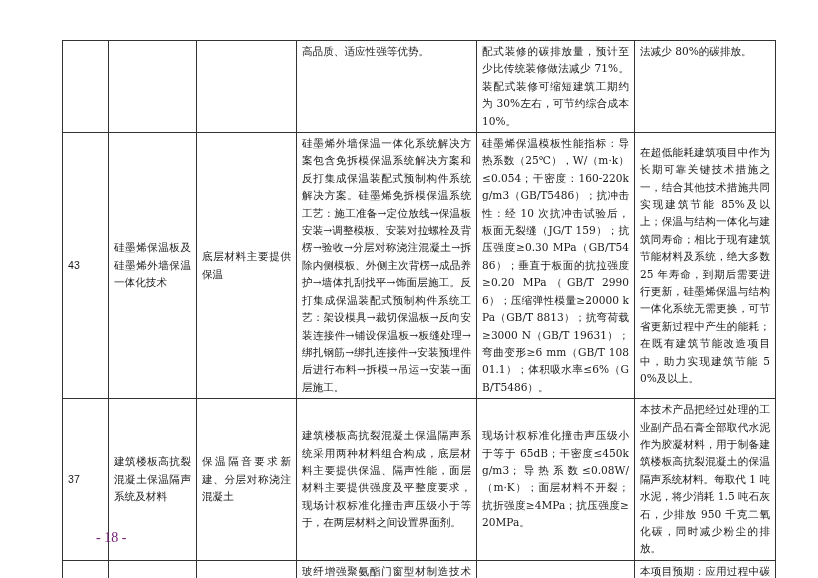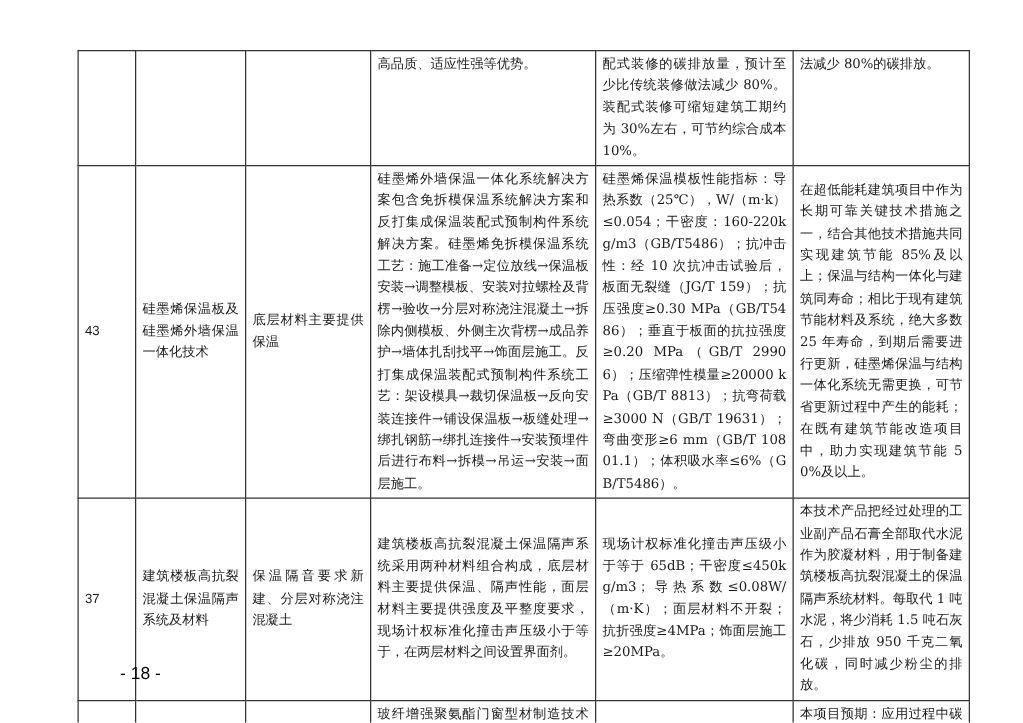--- a/index.html
+++ b/index.html
@@ -8,58 +8,58 @@
   .page { position: absolute; left: 0; top: 0; width: 818px; height: 486px; }
   table.doc { position: absolute; left: 62px; top: 40px; border-collapse: collapse; table-layout: fixed; width: 713px; }
   table.doc td { border: 1px solid #333; vertical-align: top; font-size: 10.6px; line-height: 17.4px;
                  padding: 2px 5px; text-align: justify; word-break: break-all; }
   td.num { text-align: center; vertical-align: middle !important; font-family: "Liberation Sans", sans-serif; font-size: 11px; }
   td.mid { vertical-align: middle !important; }
   tr.r0 td { height: 60px; }
   tr.r43 td { height: 234px; }
   tr.r44 td { height: 116px; margin-left: 42px; }
   tr.r45 td { height: 64px; }
-  .pagenum { position: absolute; left: 96px; top: 530px; font-size: 14px; font-family: Liberation Sans, sans-serif; color: #000000; }
+  .pagenum { position: absolute; left: 96px; top: 530px; font-size: 14px; font-family: Liberation Serif, serif; color: #701a75; }
 </style>
 </head>
 <body>
 
 <div class="page">
   <table class="doc">
     <colgroup>
       <col style="width:46px">
       <col style="width:88px">
       <col style="width:100px">
       <col style="width:180px">
       <col style="width:158px">
       <col style="width:141px">
     </colgroup>
     <tbody>
       <tr class="r0">
         <td class="num"></td>
         <td class="mid"></td>
         <td class="mid"></td>
         <td>高品质、适应性强等优势。</td>
-        <td>配式装修的碳排放量，预计至少比传统装修做法减少 80%。装配式装修可缩短建筑工期约为 30%左右，可节约综合成本 10%。</td>
+        <td>配式装修的碳排放量，预计至少比传统装修做法减少 71%。装配式装修可缩短建筑工期约为 30%左右，可节约综合成本 10%。</td>
         <td>法减少 80%的碳排放。</td>
       </tr>
       <tr class="r43">
         <td class="num">43</td>
         <td class="mid">硅墨烯保温板及硅墨烯外墙保温一体化技术</td>
         <td class="mid">底层材料主要提供保温</td>
         <td>硅墨烯外墙保温一体化系统解决方案包含免拆模保温系统解决方案和反打集成保温装配式预制构件系统解决方案。硅墨烯免拆模保温系统工艺：施工准备→定位放线→保温板安装→调整模板、安装对拉螺栓及背楞→验收→分层对称浇注混凝土→拆除内侧模板、外侧主次背楞→成品养护→墙体扎刮找平→饰面层施工。反打集成保温装配式预制构件系统工艺：架设模具→裁切保温板→反向安装连接件→铺设保温板→板缝处理→绑扎钢筋→绑扎连接件→安装预埋件后进行布料→拆模→吊运→安装→面层施工。</td>
         <td class="mid">硅墨烯保温模板性能指标：导热系数（25℃），W/（m·k）≤0.054；干密度：160-220kg/m3（GB/T5486）；抗冲击性：经 10 次抗冲击试验后，板面无裂缝（JG/T 159）；抗压强度≥0.30 MPa（GB/T5486）；垂直于板面的抗拉强度≥0.20 MPa（GB/T 29906）；压缩弹性模量≥20000 kPa（GB/T 8813）；抗弯荷载≥3000 N（GB/T 19631）；弯曲变形≥6 mm（GB/T 10801.1）；体积吸水率≤6%（GB/T5486）。</td>
         <td class="mid">在超低能耗建筑项目中作为长期可靠关键技术措施之一，结合其他技术措施共同实现建筑节能 85%及以上；保温与结构一体化与建筑同寿命；相比于现有建筑节能材料及系统，绝大多数 25 年寿命，到期后需要进行更新，硅墨烯保温与结构一体化系统无需更换，可节省更新过程中产生的能耗；在既有建筑节能改造项目中，助力实现建筑节能 50%及以上。</td>
       </tr>
       <tr class="r44">
         <td class="num">37</td>
         <td class="mid">建筑楼板高抗裂混凝土保温隔声系统及材料</td>
         <td class="mid">保温隔音要求新建、分层对称浇注混凝土</td>
         <td class="mid">建筑楼板高抗裂混凝土保温隔声系统采用两种材料组合构成，底层材料主要提供保温、隔声性能，面层材料主要提供强度及平整度要求，现场计权标准化撞击声压级小于等于，在两层材料之间设置界面剂。</td>
-        <td class="mid">现场计权标准化撞击声压级小于等于 65dB；干密度≤450kg/m3；导热系数≤0.08W/（m·K）；面层材料不开裂；抗折强度≥4MPa；饰面层施工≥20MPa。</td>
+        <td class="mid">现场计权标准化撞击声压级小于等于 65dB；干密度≤450kg/m3；导热系数≤0.08W/（m·K）；面层材料不开裂；抗折强度≥4MPa；抗压强度≥20MPa。</td>
         <td>本技术产品把经过处理的工业副产品石膏全部取代水泥作为胶凝材料，用于制备建筑楼板高抗裂混凝土的保温隔声系统材料。每取代 1 吨水泥，将少消耗 1.5 吨石灰石，少排放 950 千克二氧化碳，同时减少粉尘的排放。</td>
       </tr>
       <tr class="r45">
         <td class="num">45</td>
         <td class="mid">玻纤增强聚氨酯门窗及门窗型材</td>
         <td class="mid">建筑门窗</td>
         <td>玻纤增强聚氨酯门窗型材制造技术的基本原理是通过新材料代替传统材料，达到提高门窗节能性能的目的。其核心技术为玻纤增强聚氨酯门</td>
         <td class="mid">型材弯曲强度≥1000MPa 弯曲弹性模量≥40GPa；导热系数≤0.36W/（m·K）。</td>
         <td>本项目预期：应用过程中碳减排：37 万吨/年；达产 7000 吨/年，生产过程中碳减排：1.6 万吨。</td>
       </tr>

